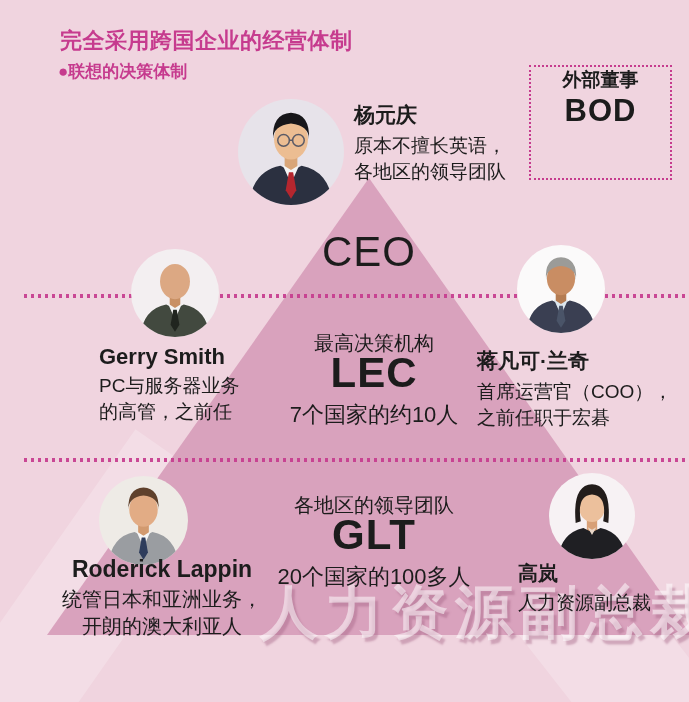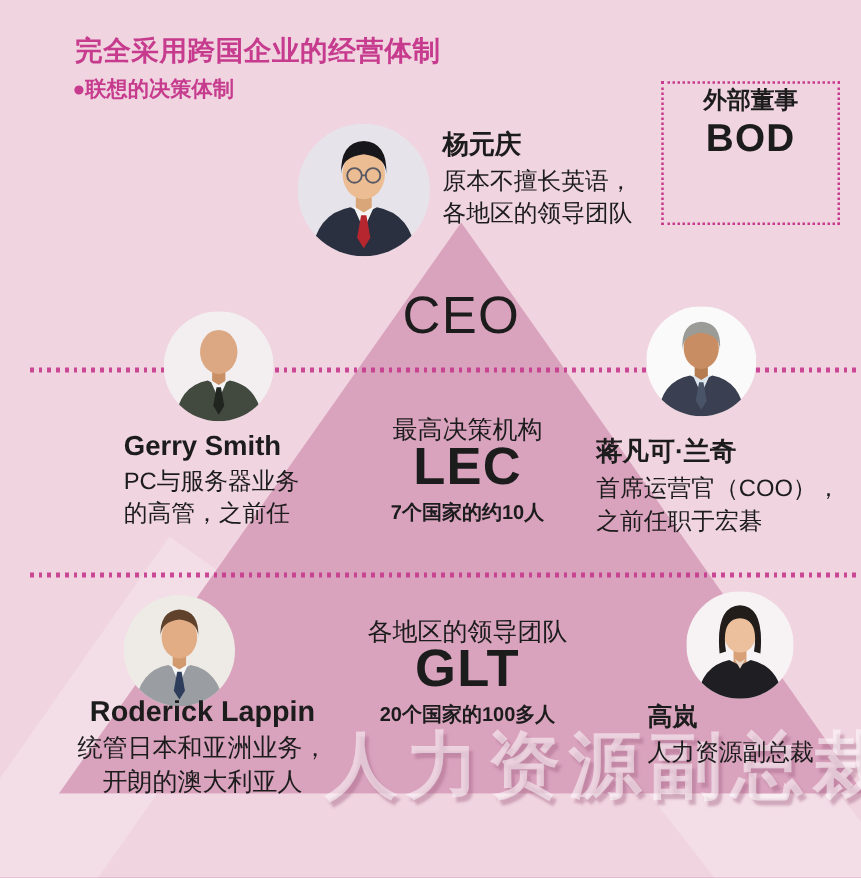--- a/index.html
+++ b/index.html
@@ -55,21 +55,21 @@
     text-align:center;
   }
   .bod .bod-title{font-size:19px;font-weight:bold;}
   .bod .bod-code{font-size:31px;font-weight:bold;letter-spacing:1px;line-height:1;}
 
   
   .lvl{z-index:4;text-align:center;}
   .ceo-label{left:245px;top:228px;width:200px;font-size:42px;letter-spacing:1px;}
   .lvl-role{left:250px;width:200px;font-size:20px;}
   .lvl-code{left:250px;width:200px;font-size:42px;font-weight:bold;letter-spacing:1px;line-height:1;}
-  .lvl-size{left:250px;width:200px;font-size:16px;font-weight:bold;white-space:nowrap;}
+  .lvl-size{left:250px;width:200px;font-size:22px;font-weight:normal;white-space:nowrap;}
   .lec-role{top:330px;} .lec-code{top:352px;} .lec-size{top:400px;}
   .glt-role{top:492px;} .glt-code{top:514px;} .glt-size{top:562px;}
 
   
   .photo{border-radius:50%;overflow:hidden;z-index:4;}
   .photo svg{display:block;width:100%;height:100%;}
   .p-yang{left:214px;top:99px;width:106px;height:106px;}
   .p-gerry{left:107px;top:249px;width:88px;height:88px;}
   .p-lanci{left:493px;top:245px;width:88px;height:88px;}
   .p-lappin{left:75px;top:476px;width:89px;height:89px;}

